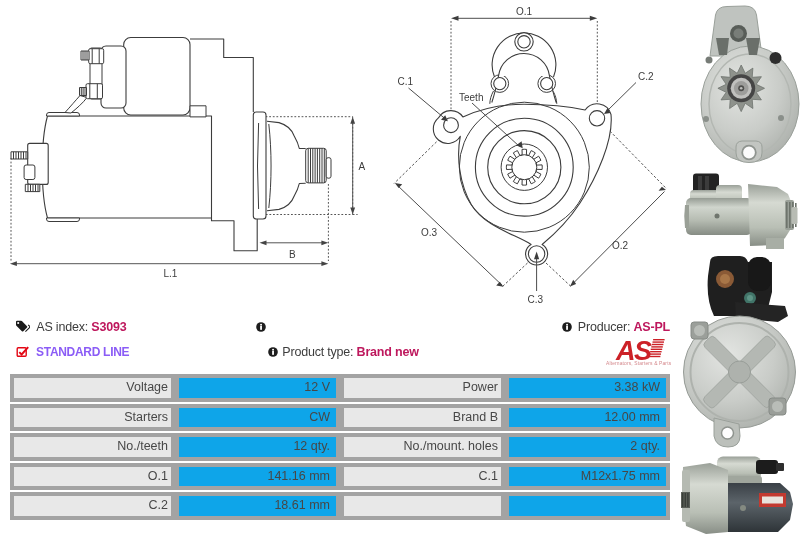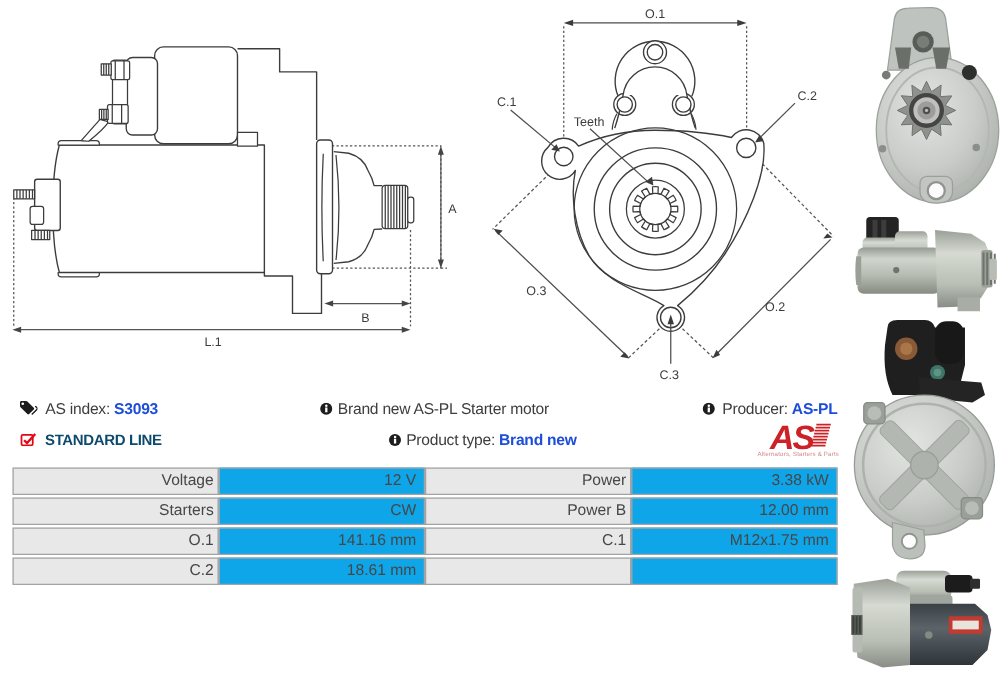--- a/index.html
+++ b/index.html
@@ -2,28 +2,28 @@
 <html><head>
 <meta charset="utf-8">
 <style>
   html,body{margin:0;padding:0;}
   body{width:800px;height:540px;position:relative;background:#fff;
        font-family:"Liberation Sans",sans-serif;overflow:hidden;}
   .abs{position:absolute;}
 
   
   .info{font-size:12.5px;color:#3d3d3d;letter-spacing:-0.2px;}
-  .info b{color:#1d4ed8;}
-  .red{color:#0c4a6e;font-weight:bold;font-size:12px;letter-spacing:-0.3px;}
+  .info b{color:#be185d;}
+  .red{color:#8b5cf6;font-weight:bold;font-size:12px;letter-spacing:-0.3px;}
 
   
   table.spec{position:absolute;left:10px;top:372px;width:660px;
      border-collapse:separate;border-spacing:0 2px;table-layout:fixed;
      font-size:12.5px;color:#474747;line-height:15.5px;}
-  table.spec td{box-sizing:border-box;border:1px solid #a3a3a3;text-align:right;
+  table.spec td{box-sizing:border-box;border:4px solid #a3a3a3;text-align:right;
      padding:2px 6px 2px 2px;height:22px;vertical-align:middle;}
   td.lab{background:#e8e8e8;padding-right:3px !important;}
   td.val{background:#0ea5e9;}
 </style>
 </head>
 <body>
 
 <svg class="abs" style="left:0;top:0" width="380" height="300" viewBox="0 0 380 300">
  <g fill="none" stroke="#555" stroke-width="1">
   <rect x="262" y="116.7" width="90.7" height="97.8" stroke-dasharray="1.8 1.8"></rect>
@@ -287,23 +287,22 @@
       <path d="M4.3 7.2 L6.6 9.5 L13.2 2.2" fill="none" stroke="#e30613" stroke-width="1.9"></path>
     </svg>
   <span style="margin-left:3px">STANDARD LINE</span>
 </div>
 <div class="abs info" style="left:256px;top:320px;width:260px;">
   <svg width="10" height="10" viewBox="0 0 11 11" style="vertical-align:-1px">
       <circle cx="5.5" cy="5.5" r="5.3" fill="#1d1d1d"></circle>
       <rect x="4.55" y="4.4" width="2" height="4.2" fill="#fff"></rect>
       <circle cx="5.55" cy="2.9" r="1.1" fill="#fff"></circle>
     </svg>
-  <span style="margin-left:1px">Brand new AS-PL Starter motor</span>
-</div>
-<div class="abs info" style="left:256px;top:344.5px;width:260px;text-align:center;">
+</div>
+<div class="abs info" style="left:268px;top:344.5px;width:260px;">
   <svg width="10" height="10" viewBox="0 0 11 11" style="vertical-align:-1px">
       <circle cx="5.5" cy="5.5" r="5.3" fill="#1d1d1d"></circle>
       <rect x="4.55" y="4.4" width="2" height="4.2" fill="#fff"></rect>
       <circle cx="5.55" cy="2.9" r="1.1" fill="#fff"></circle>
     </svg>
   <span style="margin-left:1px">Product type: <b>Brand new</b></span>
 </div>
 <div class="abs info" style="right:130px;top:320px;text-align:left;white-space:nowrap;">
   <svg width="10" height="10" viewBox="0 0 11 11" style="vertical-align:-1px">
       <circle cx="5.5" cy="5.5" r="5.3" fill="#1d1d1d"></circle>
@@ -338,22 +337,28 @@
  <tbody>
       <tr>
         <td class="lab">Voltage</td>
         <td class="val">12 V</td>
         <td class="lab">Power</td>
         <td class="val">3.38 kW</td>
       </tr>
  <tr>
         <td class="lab">Starters</td>
         <td class="val">CW</td>
-        <td class="lab">Power B</td>
+        <td class="lab">Brand B</td>
         <td class="val">12.00 mm</td>
+      </tr>
+ <tr>
+        <td class="lab">No./teeth</td>
+        <td class="val">12 qty.</td>
+        <td class="lab">No./mount. holes</td>
+        <td class="val">2 qty.</td>
       </tr>
  <tr>
         <td class="lab">O.1</td>
         <td class="val">141.16 mm</td>
         <td class="lab">C.1</td>
         <td class="val">M12x1.75 mm</td>
       </tr>
  <tr>
         <td class="lab">C.2</td>
         <td class="val">18.61 mm</td>

